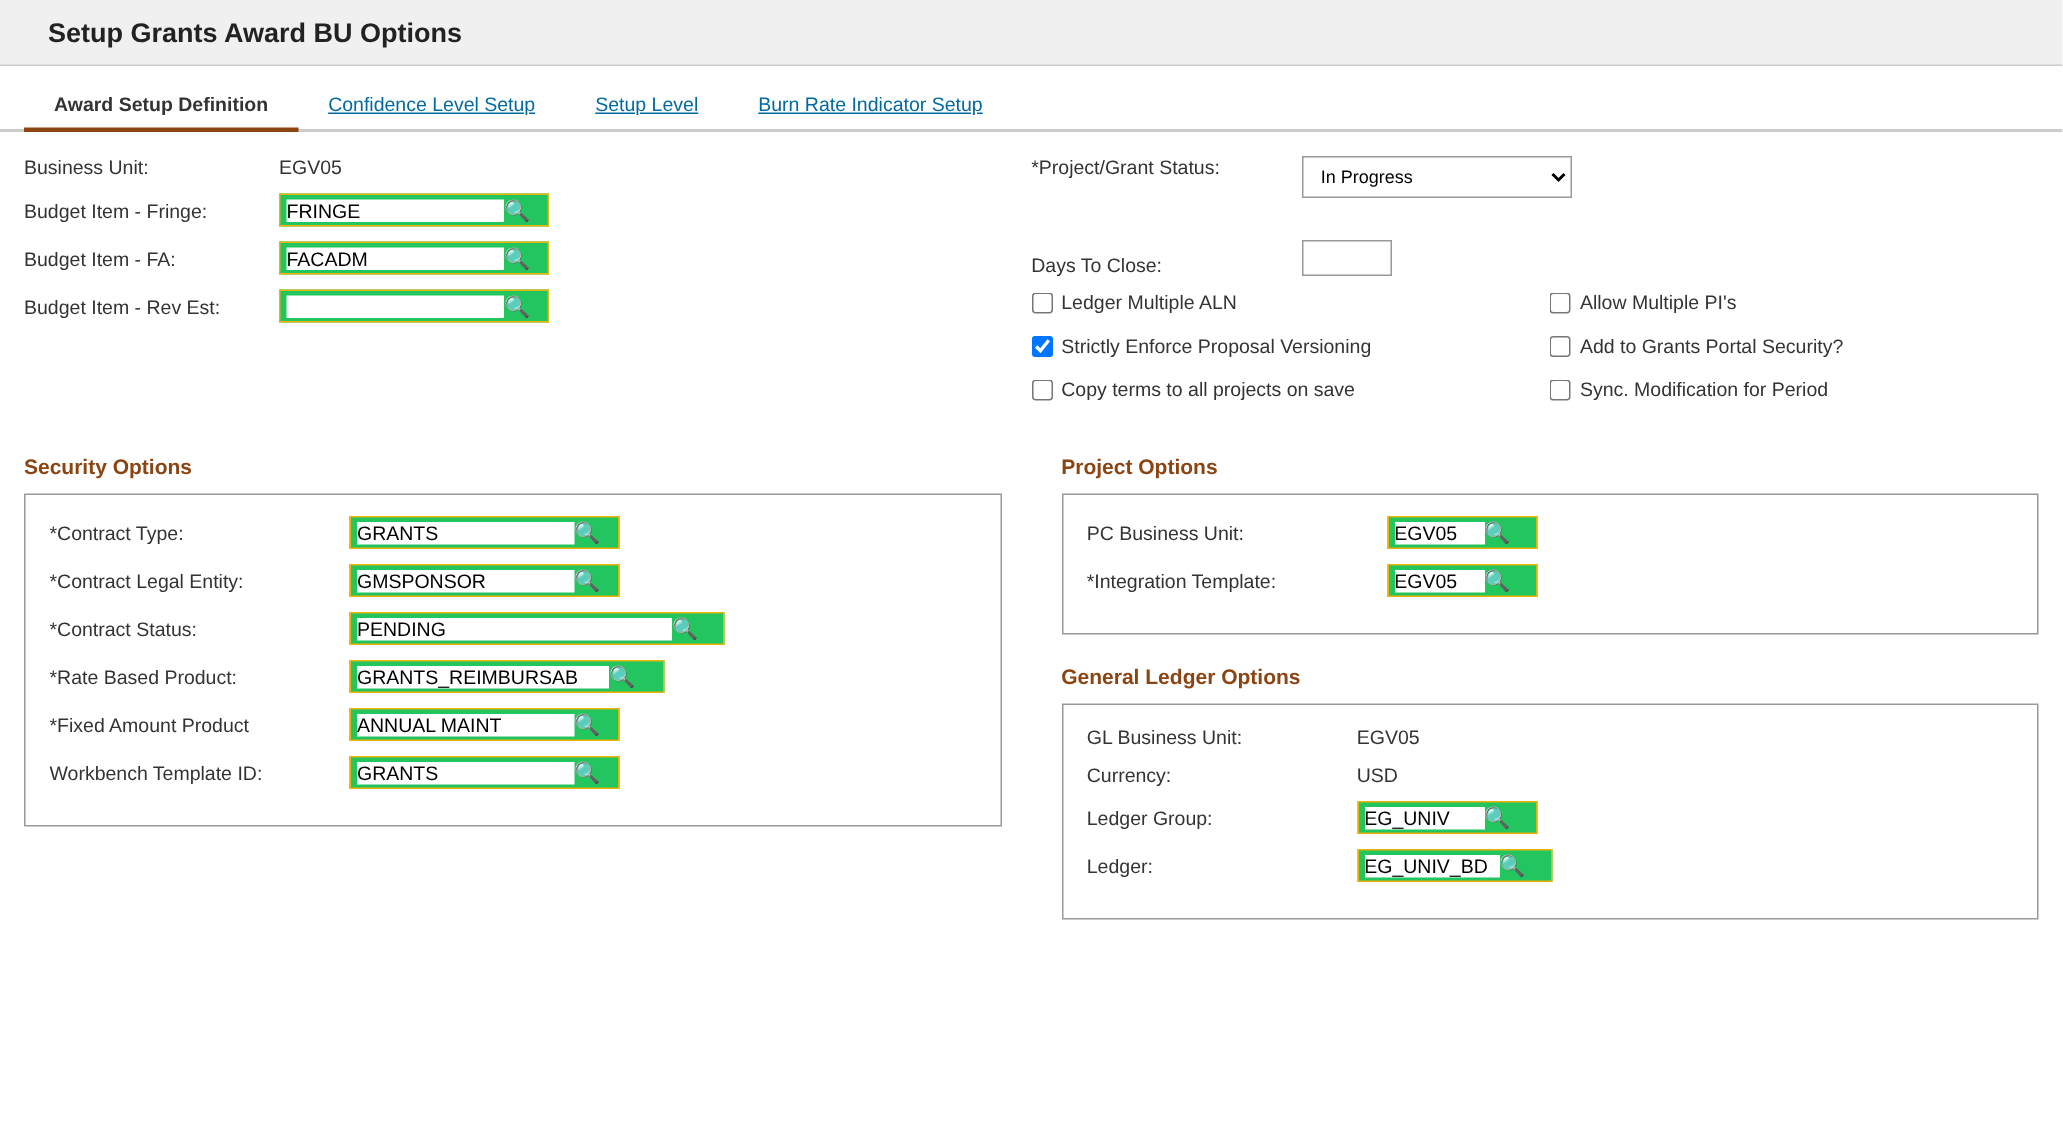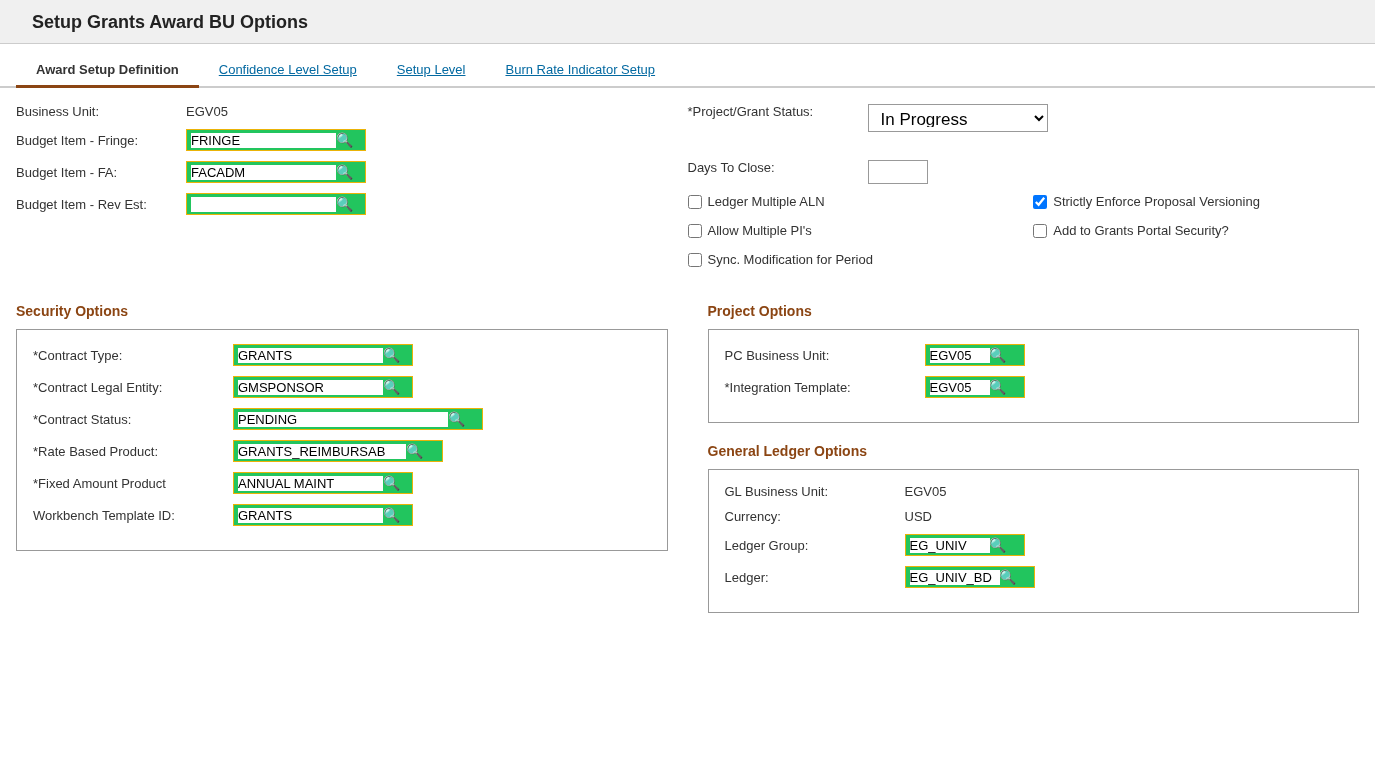--- a/index.html
+++ b/index.html
@@ -123,40 +123,40 @@
     .right-section {
       flex: 1;
     }
     .section-box {
       border: 1px solid #999;
       padding: 14px 16px;
       margin-bottom: 20px;
     }
     .project-status-select {
       padding: 4px 8px;
-      font-size: 17px;
+      font-size: 12px;
       min-width: 180px;
       border: 1px solid #999;
       background: #fff;
       height: 28px;
     }
     .gl-value {
       font-size: 13px;
       color: #333;
     }
     .status-row {
       display: flex;
       margin-bottom: 28px;
     }
     .status-label {
       width: 180px;
     }
     .days-row {
       display: flex;
-      align-items: flex-start;
+      align-items: flex-end;
       margin-bottom: 10px;
     }
     .days-label {
       width: 180px;
     }
   </style>
 </head>
 <body>
 
 <div class="page-header">
@@ -224,30 +224,34 @@
         <span class="field-label days-label">Days To Close:</span>
         <input type="text" class="days-input" style="">
       </div>
 
       <div style="display:grid; grid-template-columns: 1fr 1fr; gap: 6px 20px; margin-top: 4px;">
         <div class="checkbox-row">
           <input type="checkbox" style="">
           <span>Ledger Multiple ALN</span>
         </div>
         <div class="checkbox-row">
+          <input type="checkbox" style="">
+          <span>Allow Multiple PI's</span>
+        </div>
+        <div class="checkbox-row">
           <input type="checkbox" checked="" style="">
           <span>Strictly Enforce Proposal Versioning</span>
         </div>
         <div class="checkbox-row">
           <input type="checkbox" style="">
-          <span>Allow Multiple PI's</span>
-        </div>
-        <div class="checkbox-row">
-          <input type="checkbox" style="">
           <span>Add to Grants Portal Security?</span>
+        </div>
+        <div class="checkbox-row">
+          <input type="checkbox" style="">
+          <span>Copy terms to all projects on save</span>
         </div>
         <div class="checkbox-row">
           <input type="checkbox" style="">
           <span>Sync. Modification for Period</span>
         </div>
       </div>
     </div>
   </div>
 
   <div class="sections-row">

